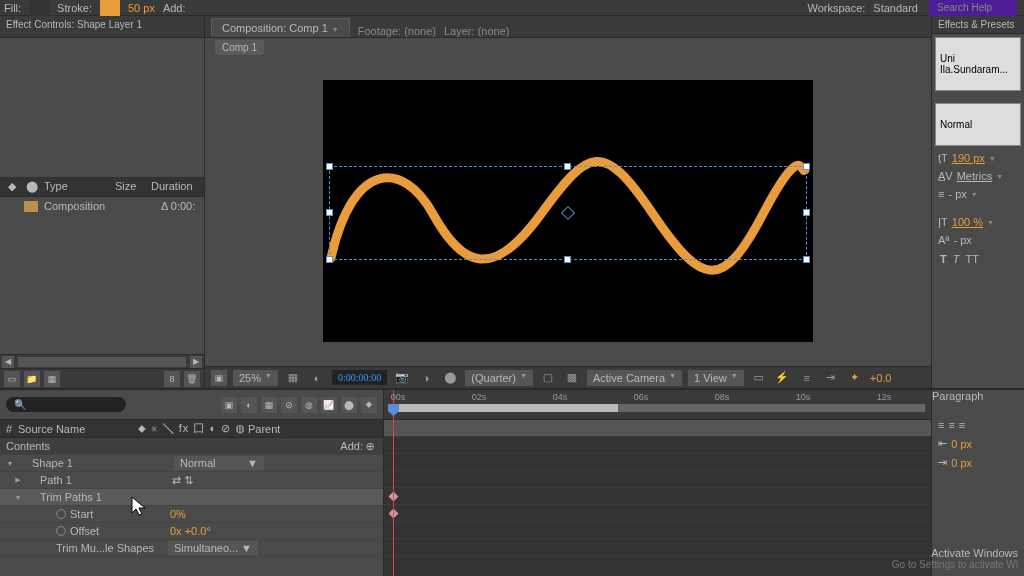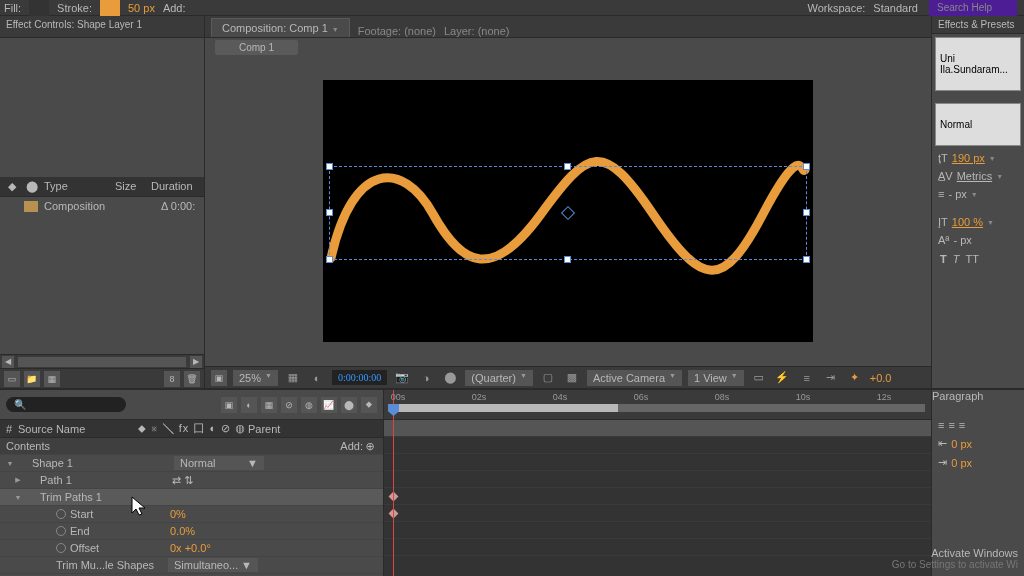--- a/index.html
+++ b/index.html
@@ -26,21 +26,21 @@
 .scroll-btn{width:12px;height:12px;background:#555;display:flex;align-items:center;justify-content:center;font-size:8px}
 .scroll-thumb{flex:1;height:10px;background:#555;margin:0 2px}
 .proj-footer{height:20px;background:#3a3a3a;border-top:1px solid #2a2a2a;display:flex;align-items:center;padding:0 4px;gap:4px}
 .small-icon{width:16px;height:16px;background:#555;display:flex;align-items:center;justify-content:center;font-size:9px}
 
 
 .comp-tabs{height:22px;background:#3a3a3a;display:flex;align-items:flex-end;padding:0 6px;gap:8px;border-bottom:1px solid #2a2a2a}
 .comp-tab{background:#4a4a4a;padding:3px 10px;font-size:10px;border:1px solid #5a5a5a;border-bottom:none;position:relative}
 .comp-tab .dd{font-size:7px;margin-left:4px;color:#888}
 .sub-tab-row{height:18px;display:flex;align-items:center;padding:0 10px}
-.sub-tab{background:#5a5a5a;padding:2px 24px;font-size:10px;border-radius:2px}
+.sub-tab{background:#5a5a5a;padding:2px 7px;font-size:10px;border-radius:2px}
 .viewer{flex:1;display:flex;align-items:center;justify-content:center;background:#4a4a4a;position:relative}
 .canvas{width:490px;height:262px;background:#000;position:relative}
 .bbox{position:absolute;left:6px;top:86px;width:478px;height:94px;border:1px dashed #5a8dd6}
 .handle{position:absolute;width:7px;height:7px;background:#fff;border:1px solid #5a8dd6}
 .anchor{position:absolute;left:50%;top:50%;width:10px;height:10px;border:1px solid #5a8dd6;transform:translate(-50%,-50%) rotate(45deg)}
 .viewer-footer{height:22px;background:#3a3a3a;border-top:1px solid #2a2a2a;display:flex;align-items:center;padding:0 6px;gap:6px;font-size:10px}
 .dd-box{background:#555;padding:2px 6px;display:flex;gap:4px}
 .dd-box .arrow{font-size:7px;color:#999}
 .timecode{background:#222;color:#3399ff;padding:2px 6px;font-family:Liberation Serif, serif;font-size:10px}
 .tool-icon{width:18px;height:16px;display:flex;align-items:center;justify-content:center;color:#999}
@@ -284,26 +284,20 @@
       </div>
       <div class="tl-row">
         <span class="indent-3"></span>
           <span class="stopwatch"></span>
         <span style="width:100px">Start</span>
         <span class="orange-val">0%</span>
       </div>
       <div class="tl-row">
         <span class="indent-3"></span>
           <span class="stopwatch"></span>
-        <span style="width:100px">End</span>
-        <span class="orange-val">0.0%</span>
-      </div>
-      <div class="tl-row">
-        <span class="indent-3"></span>
-          <span class="stopwatch"></span>
         <span style="width:100px">Offset</span>
         <span class="orange-val">0x +0.0°</span>
       </div>
       <div class="tl-row">
         <span class="indent-3"></span>
         <span style="width:112px">Trim Mu...le Shapes</span>
         <div class="tl-dd">
             <span>Simultaneo...</span>
             <span>▼</span>
           </div>

